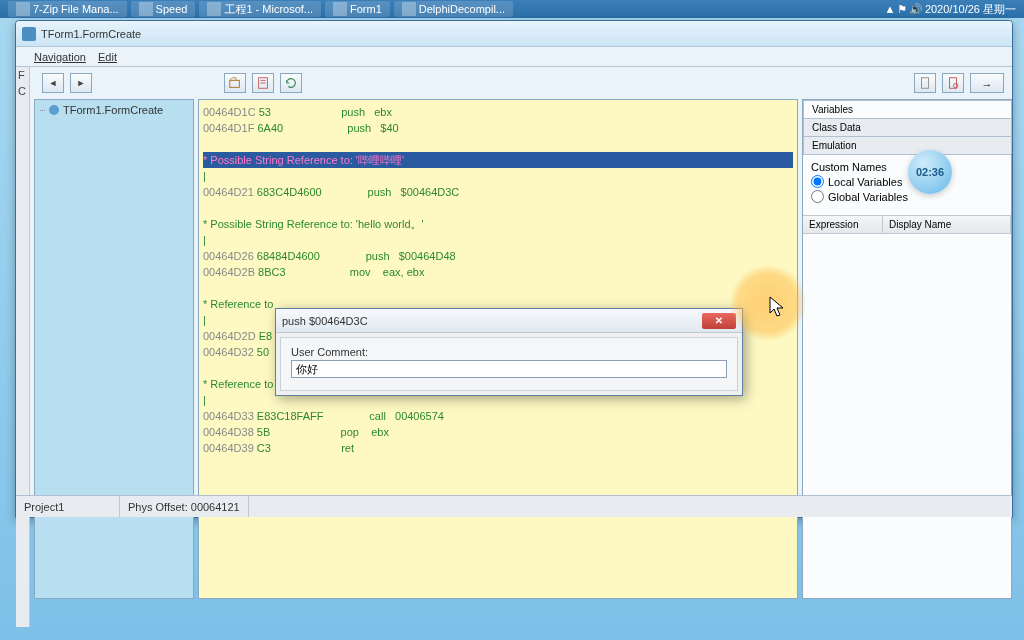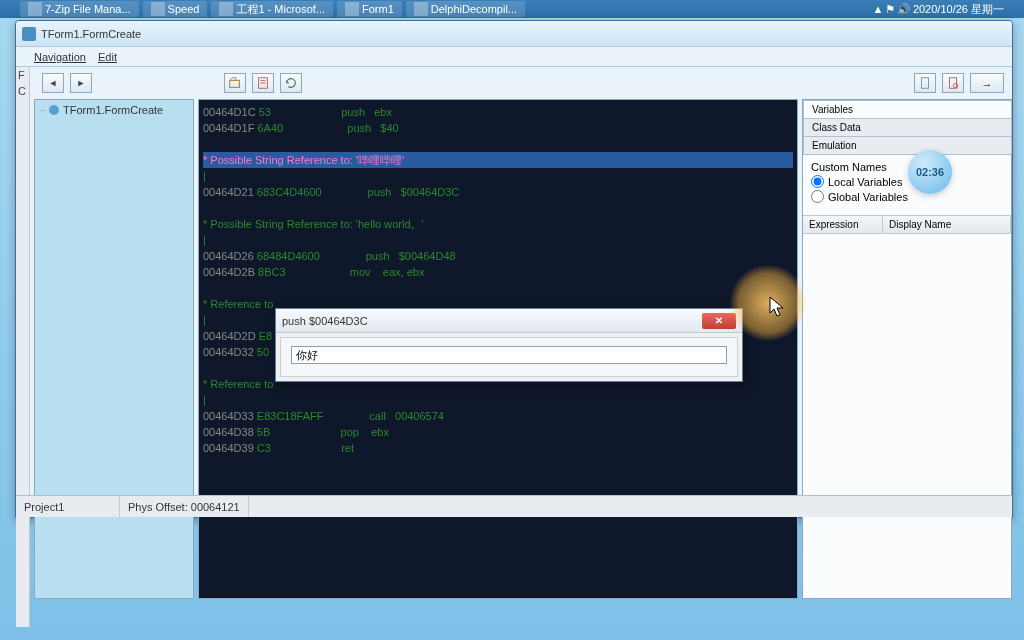--- a/index.html
+++ b/index.html
@@ -1,17 +1,17 @@
 <!DOCTYPE html>
 <html><head>
 <meta charset="utf-8">
 <style>
 * { box-sizing: border-box; margin: 0; padding: 0; font-family: Tahoma, sans-serif; font-size: 11px; }
 body { width: 1024px; height: 640px; background: linear-gradient(#a8d8f0, #7ec0e8); overflow: hidden; position: relative; }
-.taskbar { height: 18px; background: linear-gradient(#3a7fb8 0%, #2a6fa8 100%); display: flex; align-items: center; padding: 0 20px; color: white; }
+.taskbar { height: 18px; background: linear-gradient(#3a7fb8 0%, #2a6fa8 100%); display: flex; align-items: center; padding: 0 8px; color: white; }
 .taskbar-item { background: rgba(255,255,255,0.15); padding: 1px 8px; margin-right: 4px; display: flex; align-items: center; height: 16px; border-radius: 2px; font-size: 10px; }
 .taskbar-right { margin-left: auto; display: flex; align-items: center; gap: 2px; font-size: 10px; }
 .taskbar-icon { width: 14px; height: 14px; background: rgba(255,255,255,0.3); margin-right: 3px; }
 
 .main-window { position: absolute; top: 20px; left: 15px; width: 998px; height: 498px; background: #eaf3fa; border: 1px solid #3a6e9e; border-radius: 4px 4px 0 0; box-shadow: 0 3px 10px rgba(0,0,0,0.3); }
 .titlebar { height: 26px; background: linear-gradient(#e8f4fc, #cbe4f5); display: flex; align-items: center; padding: 0 6px; border-bottom: 1px solid #b0c8d8; border-radius: 4px 4px 0 0; }
 .titlebar-icon { width: 14px; height: 14px; background: #4a8fc0; border-radius: 2px; margin-right: 5px; }
 .titlebar-text { color: #333; }
 .menubar { height: 20px; display: flex; align-items: center; padding: 0 18px; border-bottom: 1px solid #b0c8d8; }
 .menubar span { margin-right: 12px; color: #333; text-decoration: underline; cursor: pointer; }
@@ -24,21 +24,21 @@
 .tool-btn svg { width: 14px; height: 14px; }
 .toolbar-spacer { flex: 1; }
 .wide-btn { width: 34px; }
 
 .content { display: flex; margin-left: 18px; height: 500px; }
 .tree-panel { width: 160px; border: 1px solid #8aa8c0; background: #b8dff0; padding: 4px; }
 .tree-item { display: flex; align-items: center; gap: 4px; color: #333; }
 .tree-dots { color: #888; letter-spacing: -1px; font-size: 9px; }
 .tree-icon { width: 10px; height: 10px; background: #5a9fd0; border-radius: 50%; }
 
-.disasm-panel { flex: 1; border: 1px solid #8aa8c0; background: #0f172a; margin: 0 4px; padding: 4px; font-family: 'Courier New', monospace; overflow: hidden; position: relative; }
+.disasm-panel { flex: 1; border: 1px solid #8aa8c0; background: #fef9c3; margin: 0 4px; padding: 4px; font-family: 'Courier New', monospace; overflow: hidden; position: relative; }
 .asm-line { white-space: pre; line-height: 16px; }
 .addr { color: #888; }
 .bytes { color: #2a8a2a; }
 .mnem { color: #2a8a2a; }
 .op-reg { color: #2a8a2a; }
 .op-imm { color: #2a8a2a; }
 .comment { color: #2a8a2a; }
 .highlighted { background: #2a5aa0; color: white; }
 .highlighted .addr, .highlighted .bytes, .highlighted .mnem, .highlighted .comment { color: #ff7acb; }
 .pipe { color: #2a8a2a; }
@@ -223,20 +223,21 @@
 </div>
 
 <div class="clock-badge">02:36</div>
 
 <div class="dialog">
   <div class="dialog-title">
     <span class="dialog-title-text">push   $00464D3C</span>
     <span class="dialog-close">✕</span>
   </div>
   <div class="dialog-body">
+    <div class="dialog-label">User Comment:</div>
     <input class="dialog-input" value="你好" style="">
   </div>
 </div>
 
 <div class="cursor-halo"></div>
 <svg class="cursor-arrow" width="20" height="24">
     <path d="M1 1 L1 17 L5 13 L8 20 L11 19 L8 12 L14 12 Z" fill="white" stroke="black" stroke-width="1"></path>
   </svg>
 
 </body></html>

